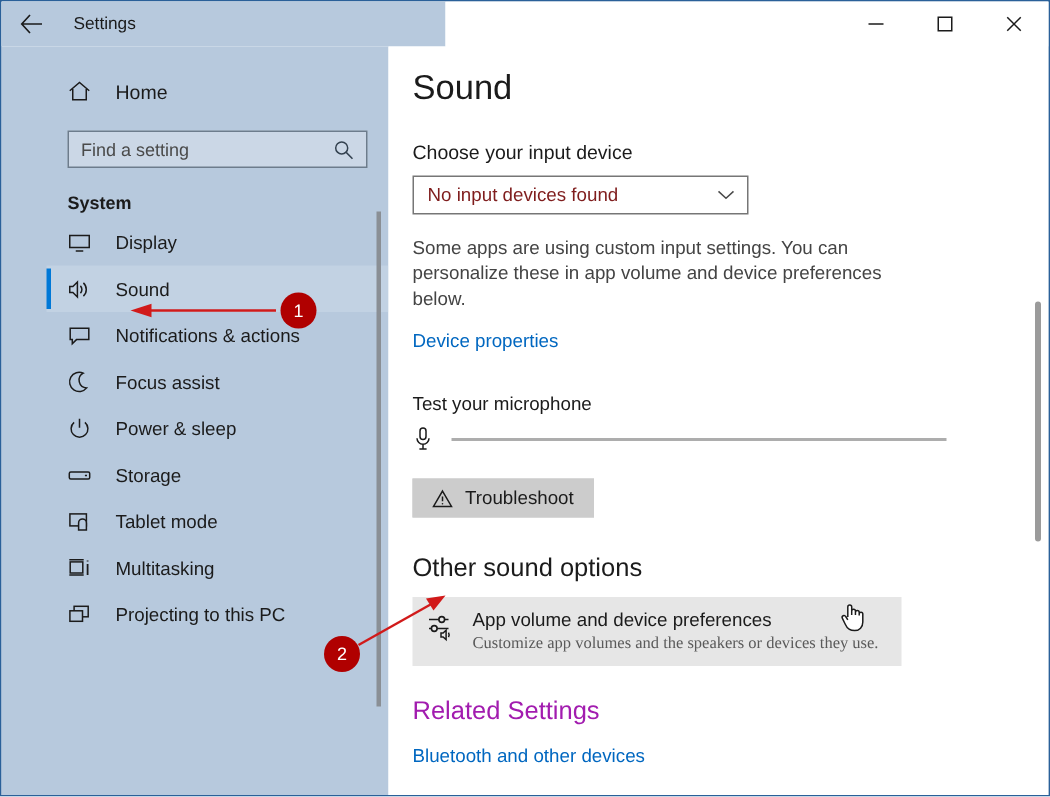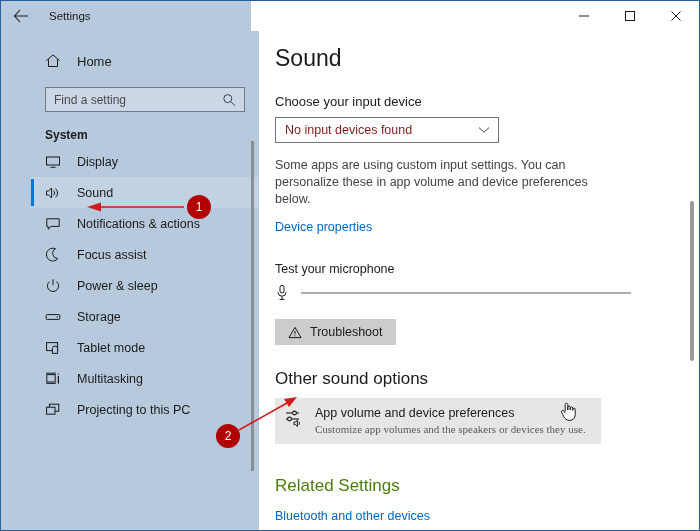--- a/index.html
+++ b/index.html
@@ -19,21 +19,21 @@
 
   
   #titlebar {
     position: absolute; top: 0; left: 0;
     width: 698px; height: 30px;
     display: flex; align-items: center;
     background: #ffffff;
   }
   #titlebar .tb-left {
     display: flex; align-items: center;
-    width: 250px; height: 30px;
+    width: 296px; height: 30px;
     background: #b7c9dd;
   }
   .back-btn {
     width: 40px; height: 30px;
     display: flex; align-items: center; justify-content: center;
     color: #1b1b1b;
     font-size: 15px;
   }
   .tb-title {
     font-size: 11.5px; color: #1b1b1b;
@@ -190,22 +190,22 @@
     position: relative;
   }
   .option-row .opt-ic { width: 30px; padding-top: 2px; display: flex; color:#1b1b1b; }
   .option-row .opt-txt .t1 { font-size: 12.5px; color:#1b1b1b; }
   .option-row .opt-txt .t2 { font-size: 11px; color:#5a5a5a; margin-top: 3px; font-family: Liberation Serif, serif; }
   .cursor-hand {
     position: absolute; right: 22px; top: 2px;
     color: #1b1b1b;
   }
   .related-title {
-    font-size: 17px; color: #4d7c0f;
-    margin-top: 32px;
+    font-size: 17px; color: #a21caf;
+    margin-top: 20px;
   }
   .rel-link {
     display: block;
     font-size: 12.5px; color: #0067c0;
     margin-top: 13px;
     text-decoration: none;
   }
   
   .cs-track {
     position: absolute; right: 5px; top: 170px;

